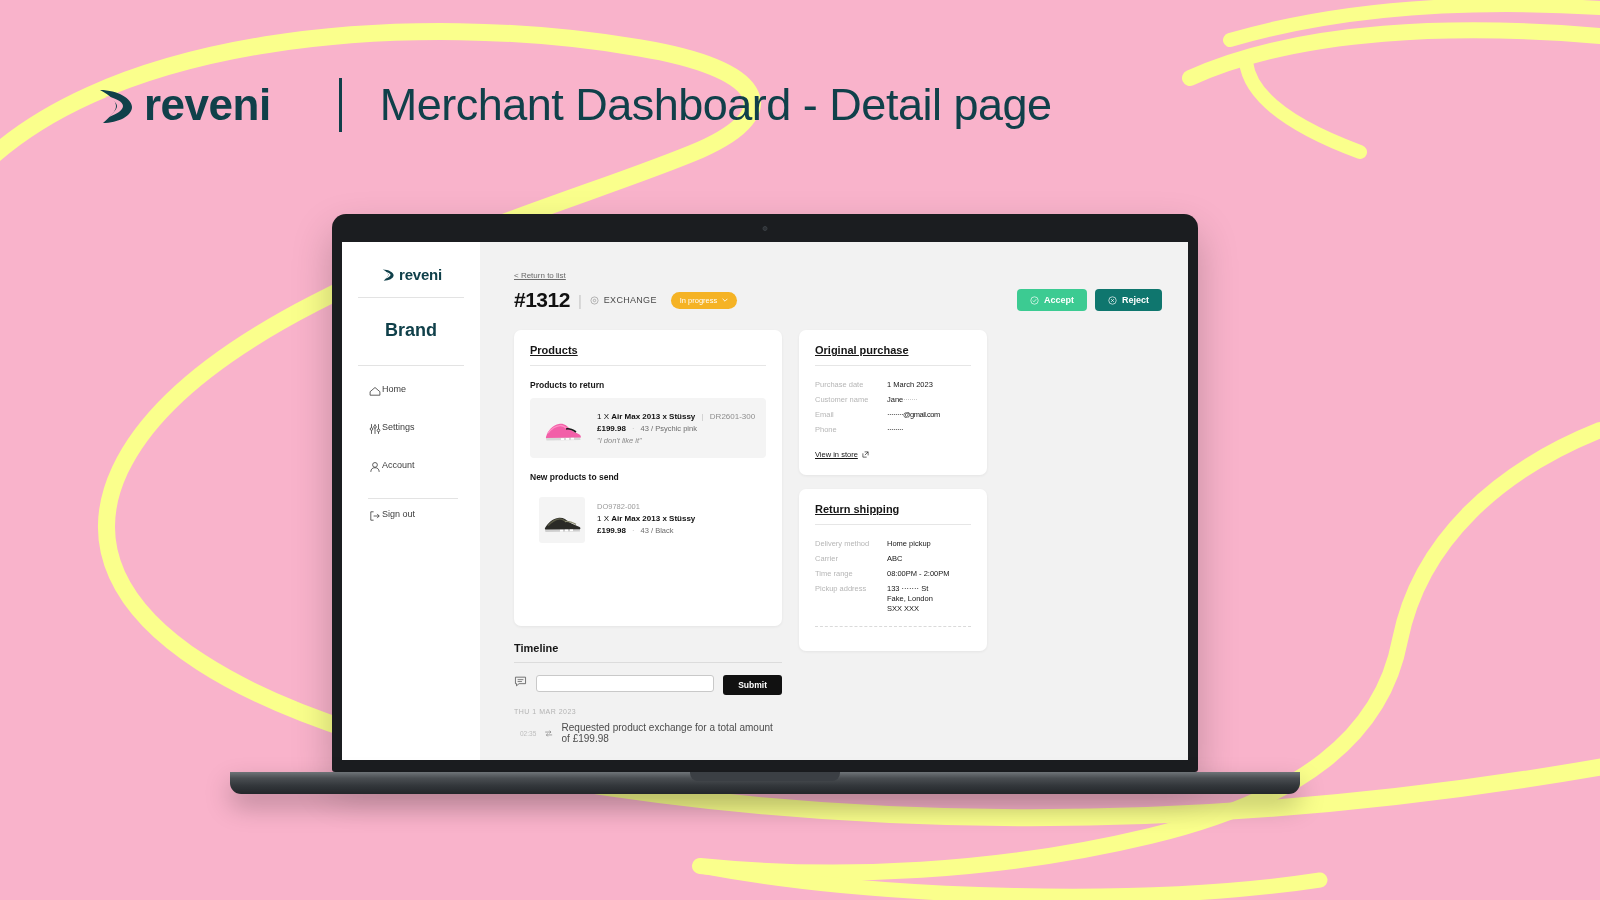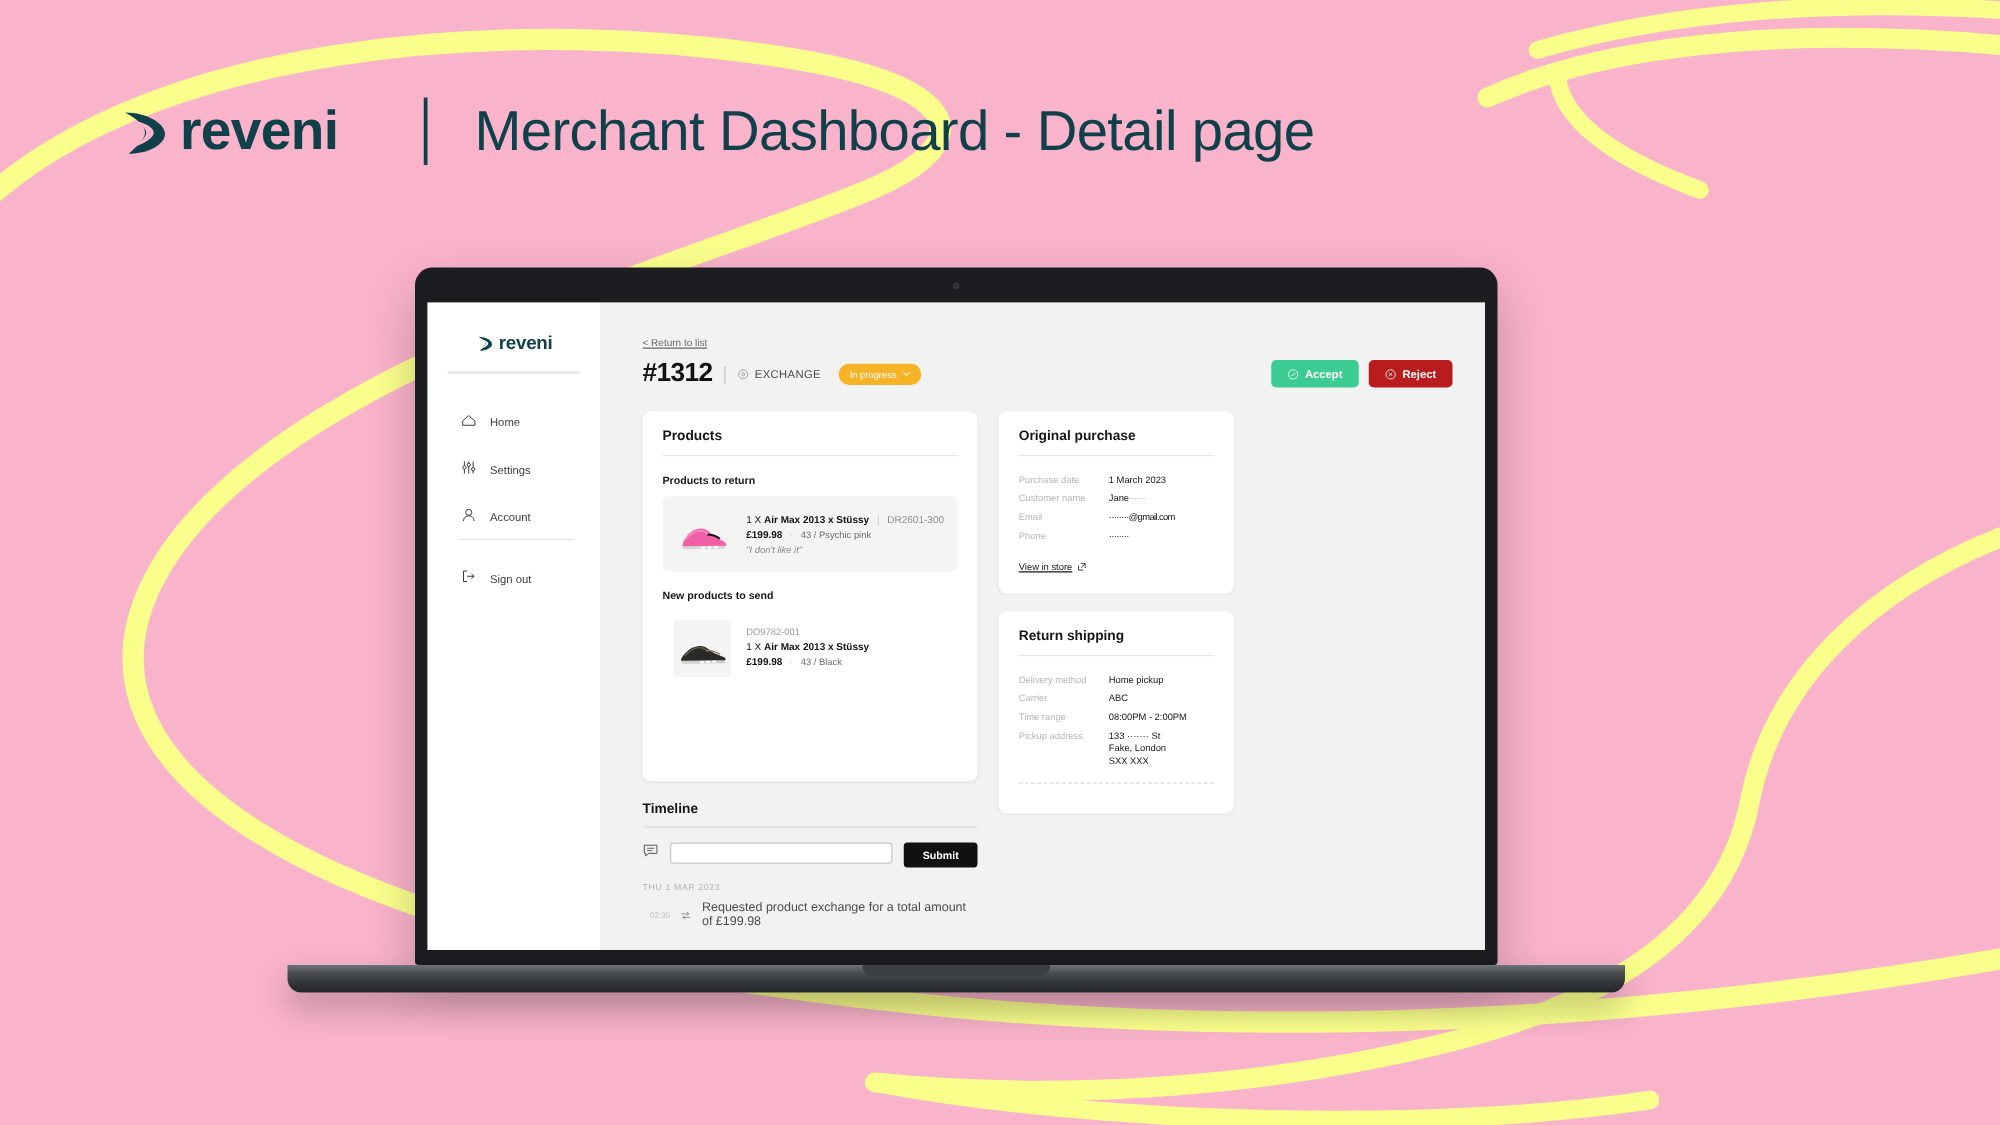--- a/index.html
+++ b/index.html
@@ -78,21 +78,21 @@
   }
   .sidebar-logo { display: flex; align-items: center; justify-content: center; gap: 4px; padding: 8px 0 14px; }
   .sidebar-logo .sl-word { font-size: 15px; font-weight: 700; color: #10404A; letter-spacing: -0.2px; }
   .sb-rule { height: 1px; background: #E3E3E3; margin: 0 16px; }
   .sidebar-brand {
     text-align: center; font-size: 18px; font-weight: 700; color: #10404A;
     padding: 22px 0 24px;
   }
   .nav-list { padding: 18px 0 0 26px; }
   .nav-item {
-    display: flex; align-items: flex-end; gap: 10px;
+    display: flex; align-items: flex-start; 
     height: 26px; margin-bottom: 12px; cursor: pointer;
   }
   .nav-item .nav-label { font-size: 9px; color: #3c3c3c; }
   .nav-sep { height: 1px; background: #E3E3E3; margin: 6px 22px 10px 0; }
 
   
   .main {
     flex: 1; background: #F2F2F2;
     padding: 22px 26px 0 34px;
     overflow: hidden;
@@ -112,31 +112,31 @@
     display: inline-flex; align-items: center; gap: 5px; cursor: pointer;
   }
   .actions { margin-left: auto; display: flex; gap: 8px; }
   .btn {
     display: inline-flex; align-items: flex-end; gap: 5px;
     border: none; border-radius: 4px; color: #fff;
     font-size: 9px; font-weight: 700; padding: 6px 13px; cursor: pointer;
     font-family: inherit;
   }
   .btn-accept { background: #3CCB92; }
-  .btn-reject { background: #b91c1c; }
+  .btn-reject { background: #0f766e; }
 
   .columns { display: flex; gap: 17px; align-items: flex-start; }
   .col-left { width: 268px; flex-shrink: 0; }
   .col-right { width: 188px; flex-shrink: 0; }
 
   .card {
     background: #fff; border-radius: 7px; padding: 14px 16px;
     box-shadow: 0 1px 3px rgba(0,0,0,.06);
   }
-  .card-title { font-size: 11px; font-weight: 700; color: #161616; }
+  .card-title { font-size: 11px; font-weight: 700; color: #161616; text-decoration: underline; }
   .card-rule { height: 1px; background: #E6E6E6; margin: 9px 0 14px; }
 
   .sub-head { font-size: 8.5px; font-weight: 700; color: #161616; margin-bottom: 8px; }
   .product-row {
     display: flex; gap: 12px; background: #F4F4F4; border-radius: 4px;
     padding: 7px 9px; align-items: center;
   }
   .product-row.plain { background: transparent; padding: 7px 0 7px 9px; }
   .thumb { width: 46px; height: 46px; flex-shrink: 0; border-radius: 3px; overflow: hidden; }
   .p-line1 { font-size: 8px; color: #111; margin-bottom: 3px; }
@@ -213,20 +213,21 @@
 
       <aside class="sidebar">
         <div class="sidebar-logo">
           <svg width="15" height="15" viewBox="0 0 44 44">
             <path d="M8 7 C 26 7 40 16 40 24 C 40 33 26 40 11 40 C 19 33 24 28 24 23 C 24 18 18 12 8 7 Z" fill="#10404A"></path>
             <path d="M13 13 C 24 15 31 19 31 23 C 31 27 25 31 17 34 C 22 29 25 26 25 23 C 25 20 20 16 13 13 Z" fill="#FFFFFF"></path>
           </svg>
           <span class="sl-word">reveni</span>
         </div>
         <div class="sb-rule"></div>
+        <div class="sidebar-brand">Brand</div>
         <div class="sb-rule"></div>
 
         <nav class="nav-list">
           <div class="nav-item">
             <svg width="14" height="14" viewBox="0 0 20 20">
               <path d="M3 11 L10 5 L17 11 L17 16 L3 16 Z" fill="none" stroke="#333" stroke-width="1.1" stroke-linejoin="round"></path>
             </svg>
             <span class="nav-label">Home</span>
           </div>
           <div class="nav-item">

